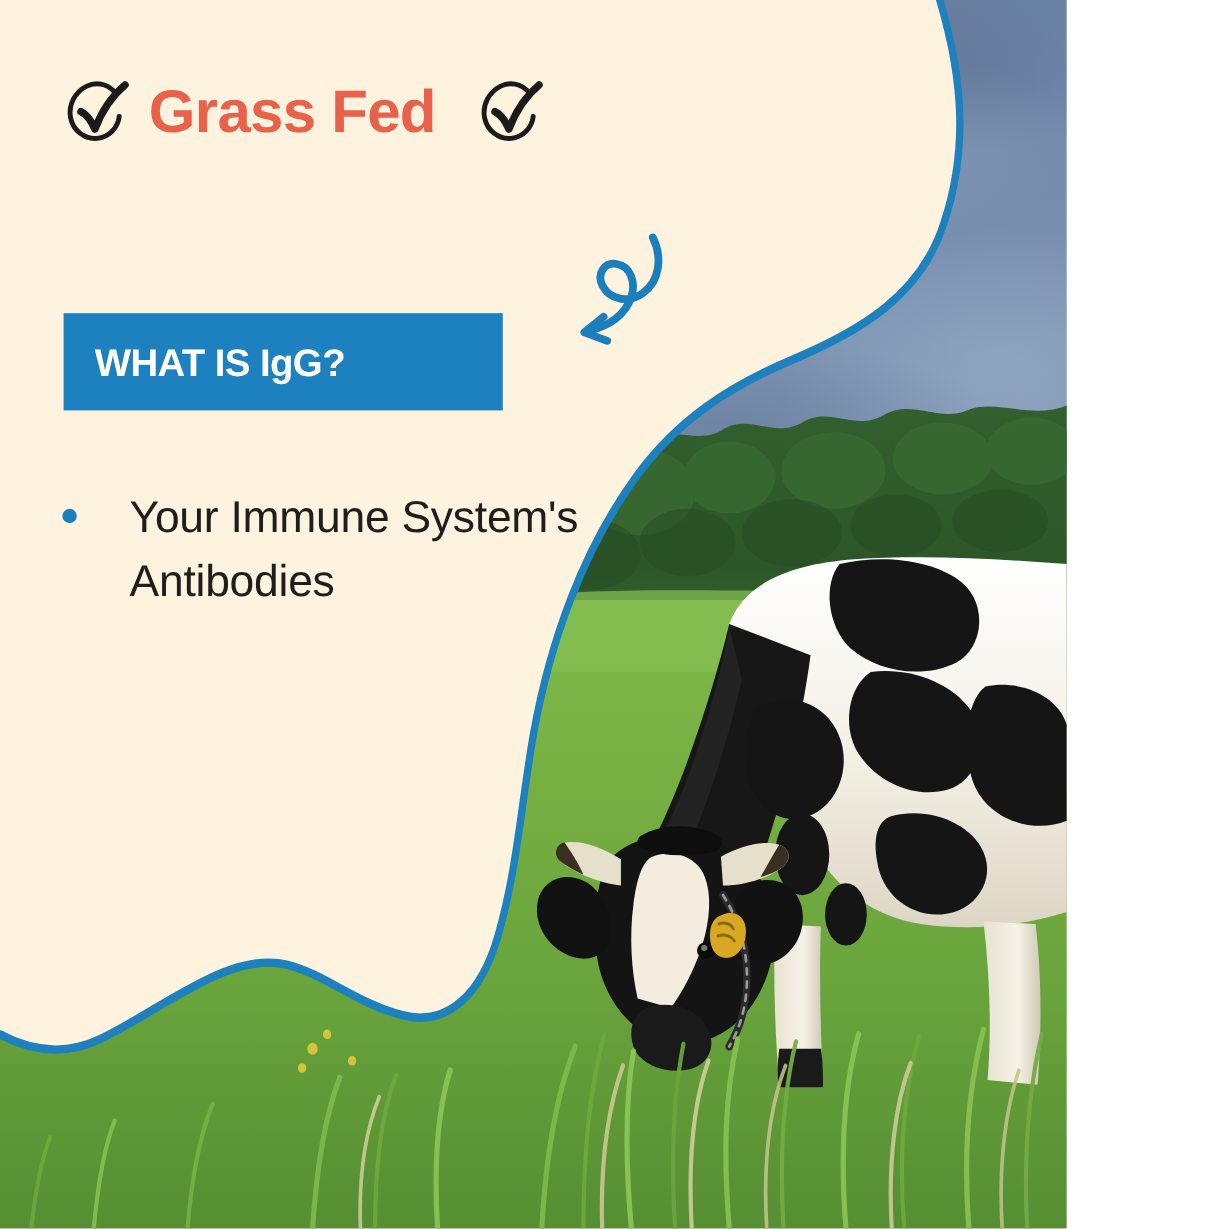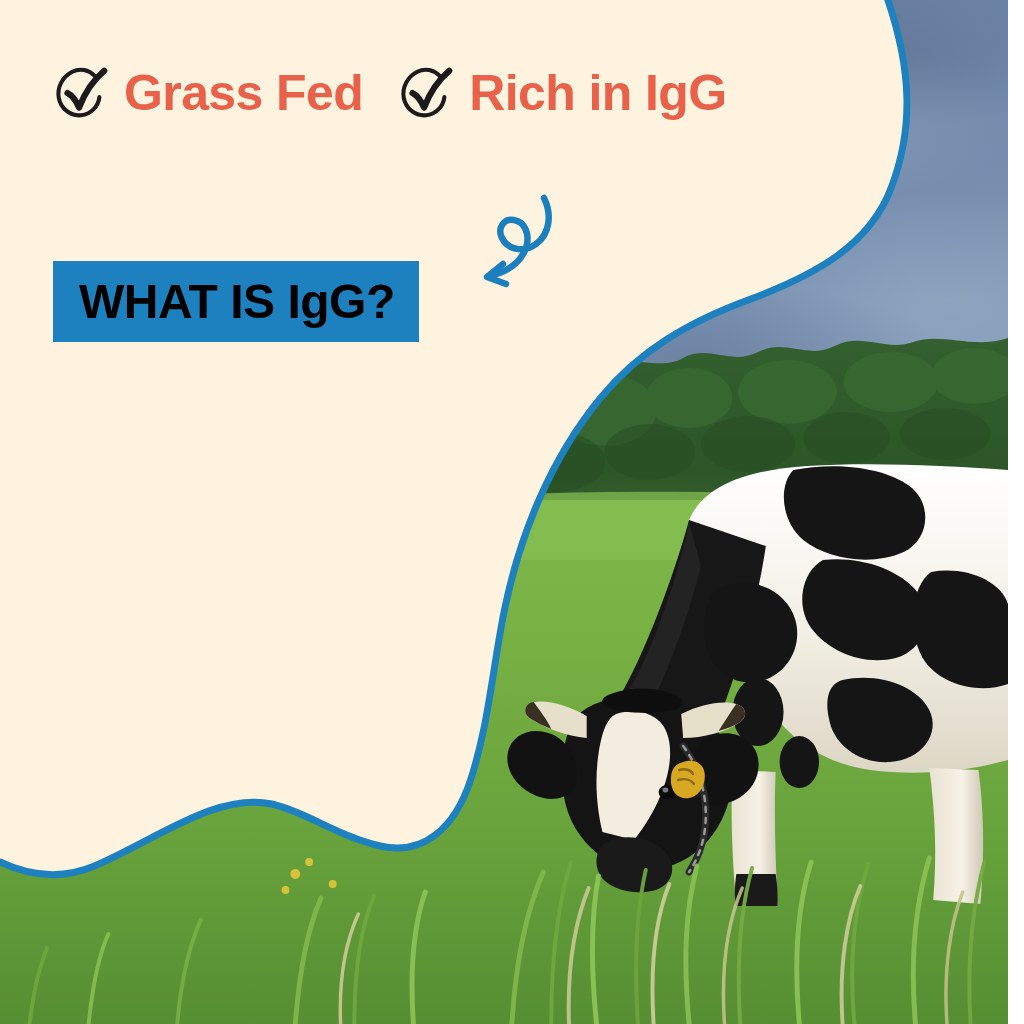--- a/index.html
+++ b/index.html
@@ -3,21 +3,21 @@
 <meta charset="utf-8">
 <title>IgG Infographic</title>
 <style>
   html, body {
     margin: 0;
     padding: 0;
     background: #ffffff;
   }
   #canvas {
     position: relative;
-    width: 1008px;
+    width: 889px;
     height: 1024px;
     overflow: hidden;
     background: #FDF3DE;
     font-family: "Liberation Sans", sans-serif;
     -webkit-font-smoothing: antialiased;
   }
 
   
   #photo {
     position: absolute;
@@ -88,23 +88,23 @@
     top: 261px;
     width: 366px;
     height: 81px;
     background: #1C81BE;
     display: flex;
     align-items: center;
     box-sizing: border-box;
     padding-left: 26px;
   }
   #banner .banner-text {
-    font-size: 48px;
+    font-size: 32px;
     font-weight: 700;
-    color: #000000;
+    color: #ffffff;
     letter-spacing: -0.5px;
     line-height: 1;
   }
 
   
   #bullets {
     position: absolute;
     left: 52px;
     top: 404px;
     width: 440px;
@@ -365,38 +365,41 @@
       </div>
 
       <div class="headline-item">
         <span class="check-icon">
           <svg viewBox="0 0 60 60" xmlns="http://www.w3.org/2000/svg">
             <path d="M44,10 C38,4 29,2 21,6 C11,11 5,22 7,33 C9,44 19,52 30,51
                      C40,50 48,42 49,32" fill="none" stroke="#1B1B1B" stroke-width="4.2" stroke-linecap="round"></path>
             <path d="M16,28 C20,30 25,36 28,43 C33,30 42,15 54,5" fill="none" stroke="#1B1B1B" stroke-width="6.4" stroke-linecap="round" stroke-linejoin="round"></path>
           </svg>
         </span>
-        <span class="headline-text">Rich in IgG</span>
       </div>
 
     </div>
 
     <div id="arrow">
       <svg viewBox="0 0 108 98" xmlns="http://www.w3.org/2000/svg">
         <path d="M86,6 C94,22 92,42 78,52 C66,61 50,58 44,46
                  C39,36 46,26 56,28 C68,30 72,44 68,56
                  C62,72 48,80 32,84" fill="none" stroke="#1C7FBD" stroke-width="6.5" stroke-linecap="round" stroke-linejoin="round"></path>
         <path d="M45,72 L29,85 L48,92" fill="none" stroke="#1C7FBD" stroke-width="6.5" stroke-linecap="round" stroke-linejoin="round"></path>
       </svg>
     </div>
 
     <div id="banner">
       <span class="banner-text">WHAT IS IgG?</span>
     </div>
 
     <div id="bullets">
 
+      <div class="bullet-row">
+        <span class="bullet-dot"></span>
+        <span class="bullet-text">Your Immune System's Antibodies</span>
+      </div>
 
 
     </div>
 
   </div>
 </div>
 
 </body></html>

